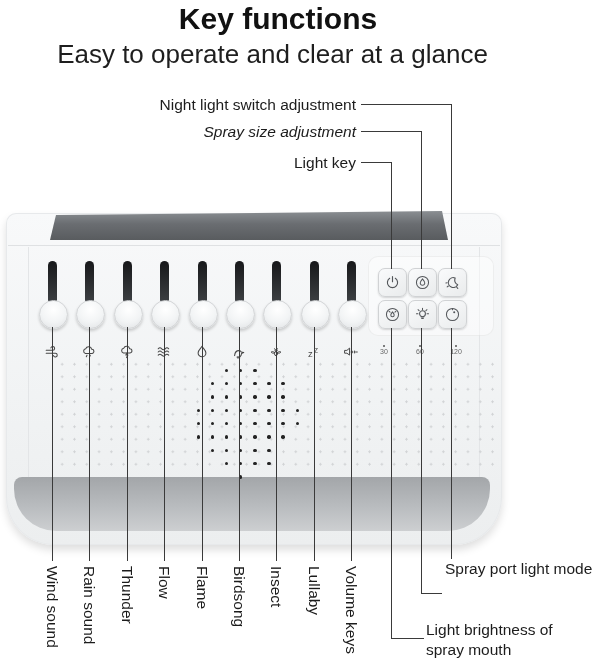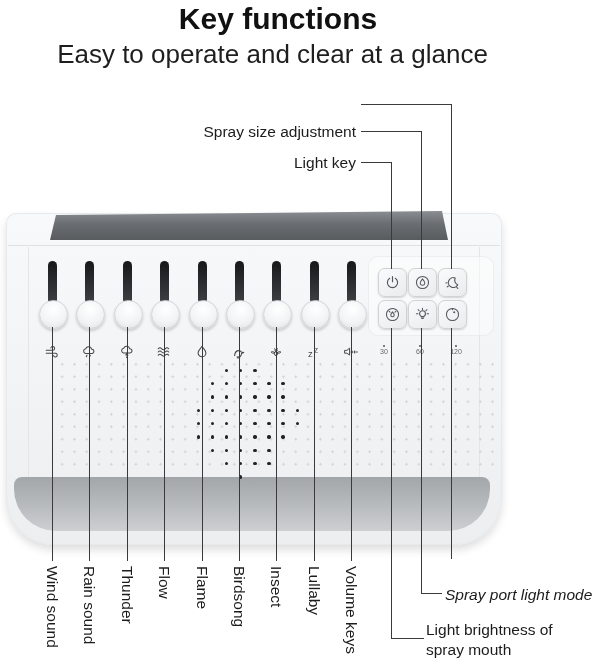--- a/index.html
+++ b/index.html
@@ -49,21 +49,22 @@
      font-size:15.5px;line-height:16px;color:#1c1c1c;z-index:7;width:16px;height:95px;}
 </style>
 </head>
 <body>
 
 <div id="canvas">
 
   <div id="page-subtitle">Easy to operate and clear at a glance</div>
   <div id="page-title">Key functions</div>
 
-  <div class="callout-label right-align" style="right:244px;top:123px;">Spray size adjustment</div>
+  <div class="callout-label right-align" style="right:244px;top:96px;">Night light switch adjustment</div>
+  <div class="callout-label right-align" style="right:244px;top:123px;font-style:italic;">Spray size adjustment</div>
   <div class="callout-label right-align" style="right:244px;top:154px;">Light key</div>
 
   <div class="hline" style="left:361px;top:104px;width:90px;"></div>
   <div class="vline" style="left:451px;top:104px;height:165px;"></div>
   <div class="hline" style="left:361px;top:131px;width:60px;"></div>
   <div class="vline" style="left:421px;top:131px;height:138px;"></div>
   <div class="hline" style="left:361px;top:162px;width:30px;"></div>
   <div class="vline" style="left:391px;top:162px;height:107px;"></div>
 
   <div id="device-shell"></div>
@@ -126,21 +127,21 @@
     <div class="timer-dot"></div>
     <div class="timer-num">120</div>
   </div>
 
   <div class="vline" style="left:391px;top:328px;height:311px;"></div>
   <div class="hline" style="left:391px;top:638px;width:33px;"></div>
   <div class="vline" style="left:421px;top:328px;height:266px;"></div>
   <div class="hline" style="left:421px;top:593px;width:21px;"></div>
   <div class="vline" style="left:451px;top:328px;height:231px;"></div>
 
-  <div class="callout-label" style="left:445px;top:586px;font-style:italic;">Spray port light mode</div>
+  <div class="callout-label" style="left:445px;top:560px;">Spray port light mode</div>
   <div class="callout-label" style="left:426px;top:620px;white-space:normal;width:148px;line-height:20px;">Light brightness of spray mouth</div>
 
   <div id="gen-layer">
       <div class="slider-slot" style="left: 47.5px; top: 261px;"></div>
       <div class="slider-knob" style="left: 38.5px; top: 300px;"></div>
       <div class="slider-icon" style="left: 45px; top: 345px;"><svg width="14" height="14" viewBox="0 0 14 14" fill="none" stroke="#474747" stroke-width="1.05" stroke-linecap="round" stroke-linejoin="round">
           <path d="M1.2 5.3h6.6a1.9 1.9 0 1 0-1.9-2.4"></path>
           <path d="M1.2 8.2h9.2a1.9 1.9 0 1 1-1.9 2.4"></path>
         </svg></div>
       <div class="vline" style="left: 52px; top: 327px; height: 234px;"></div>

